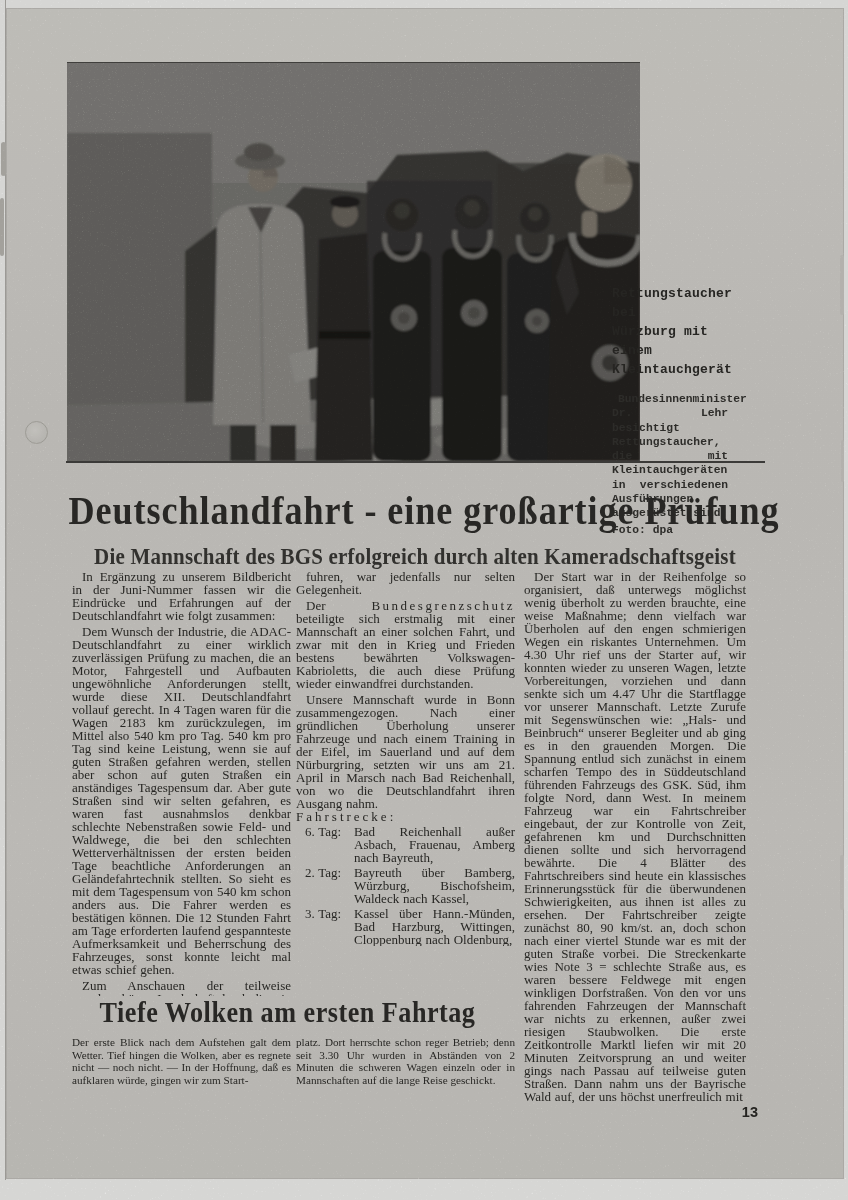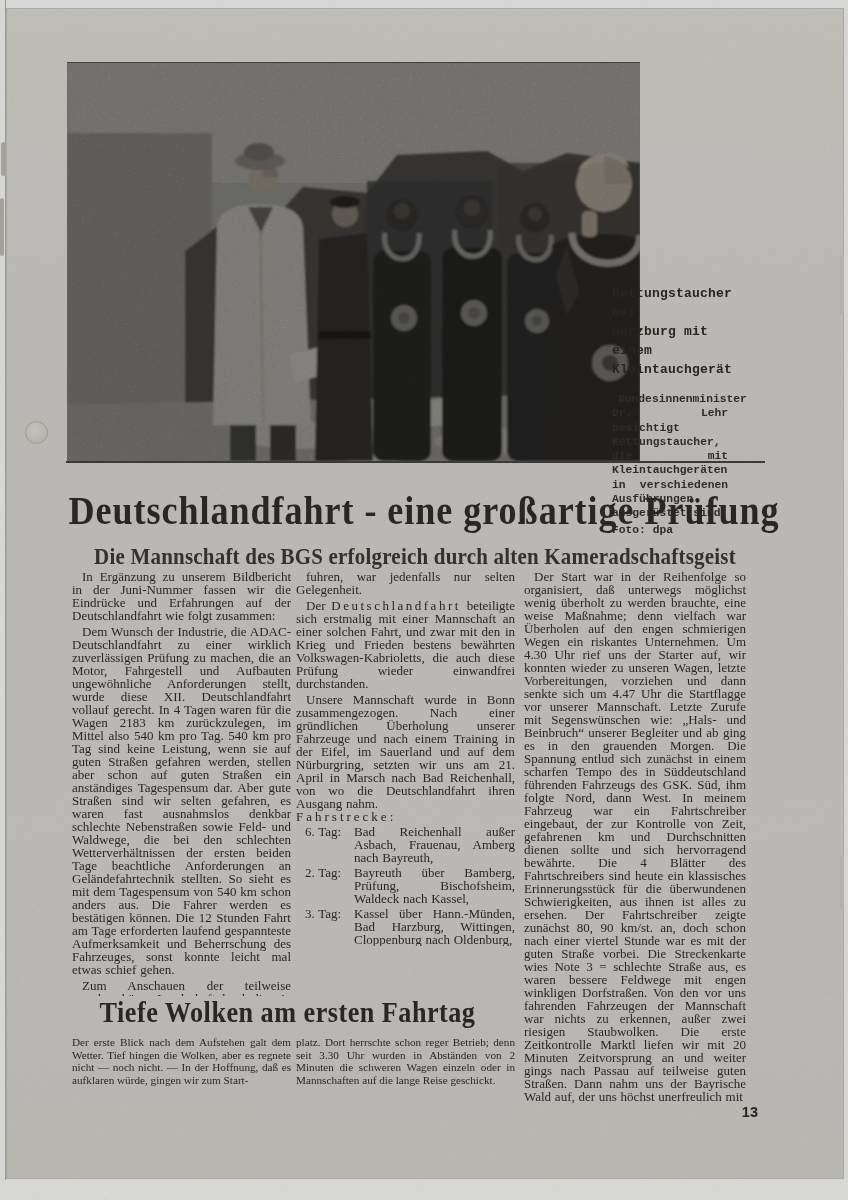--- a/index.html
+++ b/index.html
@@ -188,30 +188,30 @@
 <div class="subhead">Die Mannschaft des BGS erfolgreich durch alten Kameradschaftsgeist</div>
 
 <div class="col" id="col1">
   <p>In Ergänzung zu unserem Bildbericht in der Juni-Nummer fassen wir die Eindrücke und Erfahrungen auf der Deutschlandfahrt wie folgt zusammen:</p>
   <p class="sp">Dem Wunsch der Industrie, die ADAC-Deutschlandfahrt zu einer wirklich zuverlässigen Prüfung zu machen, die an Motor, Fahrgestell und Aufbauten ungewöhnliche Anforderungen stellt, wurde diese XII. Deutschlandfahrt vollauf gerecht. In 4 Tagen waren für die Wagen 2183 km zurückzulegen, im Mittel also 540 km pro Tag. 540 km pro Tag sind keine Leistung, wenn sie auf guten Straßen gefahren werden, stellen aber schon auf guten Straßen ein anständiges Tagespensum dar. Aber gute Straßen sind wir selten gefahren, es waren fast ausnahmslos denkbar schlechte Nebenstraßen sowie Feld- und Waldwege, die bei den schlechten Wetterverhältnissen der ersten beiden Tage beachtliche Anforderungen an Geländefahrtechnik stellten. So sieht es mit dem Tagespensum von 540 km schon anders aus. Die Fahrer werden es bestätigen können. Die 12 Stunden Fahrt am Tage erforderten laufend gespannteste Aufmerksamkeit und Beherrschung des Fahrzeuges, sonst konnte leicht mal etwas schief gehen.</p>
   <p class="sp">Zum Anschauen der teilweise wunderschönen Landschaft durch die wir</p>
 </div>
 
 <div class="col" id="col2">
   <p>fuhren, war jedenfalls nur selten Gelegenheit.</p>
-  <p class="sp"><span>Der </span><span class="spaced">Deutschlandfahrt</span><span> beteiligte sich erstmalig mit einer Mannschaft an einer solchen Fahrt, und zwar mit den in Krieg und Frieden bestens bewährten Volkswagen-Kabrioletts, die auch diese Prüfung wieder einwandfrei durchstanden.</span></p>
+  <p class="sp"><span>Der </span><span class="spaced">Bundesgrenzschutz</span><span> beteiligte sich erstmalig mit einer Mannschaft an einer solchen Fahrt, und zwar mit den in Krieg und Frieden bestens bewährten Volkswagen-Kabrioletts, die auch diese Prüfung wieder einwandfrei durchstanden.</span></p>
   <p class="sp">Unsere Mannschaft wurde in Bonn zusammengezogen. Nach einer gründlichen Überholung unserer Fahrzeuge und nach einem Training in der Eifel, im Sauerland und auf dem Nürburgring, setzten wir uns am 21. April in Marsch nach Bad Reichenhall, von wo die Deutschlandfahrt ihren Ausgang nahm.</p>
   <p class="route-h spaced">Fahrstrecke:</p>
   <div class="day">
     <span class="lbl">6. Tag:</span>
     <span>Bad Reichenhall außer Asbach, Frauenau, Amberg nach Bayreuth,</span>
   </div>
   <div class="day">
     <span class="lbl">2. Tag:</span>
-    <span>Bayreuth über Bamberg, Prüfung, Bischofsheim, Waldeck nach Kassel,</span>
+    <span>Bayreuth über Bamberg, Würzburg, Bischofsheim, Waldeck nach Kassel,</span>
   </div>
   <div class="day">
     <span class="lbl">3. Tag:</span>
     <span>Kassel über Hann.-Münden, Bad Harzburg, Wittingen, Cloppenburg nach Oldenburg,</span>
   </div>
 </div>
 
 <div class="col" id="col3">
   <p>Der Start war in der Reihenfolge so organisiert, daß unterwegs möglichst wenig überholt zu werden brauchte, eine weise Maßnahme; denn vielfach war Überholen auf den engen schmierigen Wegen ein riskantes Unternehmen. Um 4.30 Uhr rief uns der Starter auf, wir konnten wieder zu unseren Wagen, letzte Vorbereitungen, vorziehen und dann senkte sich um 4.47 Uhr die Startflagge vor unserer Mannschaft. Letzte Zurufe mit Segenswünschen wie: „Hals- und Beinbruch“ unserer Begleiter und ab ging es in den grauenden Morgen. Die Spannung entlud sich zunächst in einem scharfen Tempo des in Süddeutschland führenden Fahrzeugs des GSK. Süd, ihm folgte Nord, dann West. In meinem Fahrzeug war ein Fahrtschreiber eingebaut, der zur Kontrolle von Zeit, gefahrenen km und Durchschnitten dienen sollte und sich hervorragend bewährte. Die 4 Blätter des Fahrtschreibers sind heute ein klassisches Erinnerungsstück für die überwundenen Schwierigkeiten, aus ihnen ist alles zu ersehen. Der Fahrtschreiber zeigte zunächst 80, 90 km/st. an, doch schon nach einer viertel Stunde war es mit der guten Straße vorbei. Die Streckenkarte wies Note 3 = schlechte Straße aus, es waren bessere Feldwege mit engen winkligen Dorfstraßen. Von den vor uns fahrenden Fahrzeugen der Mannschaft war nichts zu erkennen, außer zwei riesigen Staubwolken. Die erste Zeitkontrolle Marktl liefen wir mit 20 Minuten Zeitvorsprung an und weiter gings nach Passau auf teilweise guten Straßen. Dann nahm uns der Bayrische Wald auf, der uns höchst unerfreulich mit</p>
 </div>

